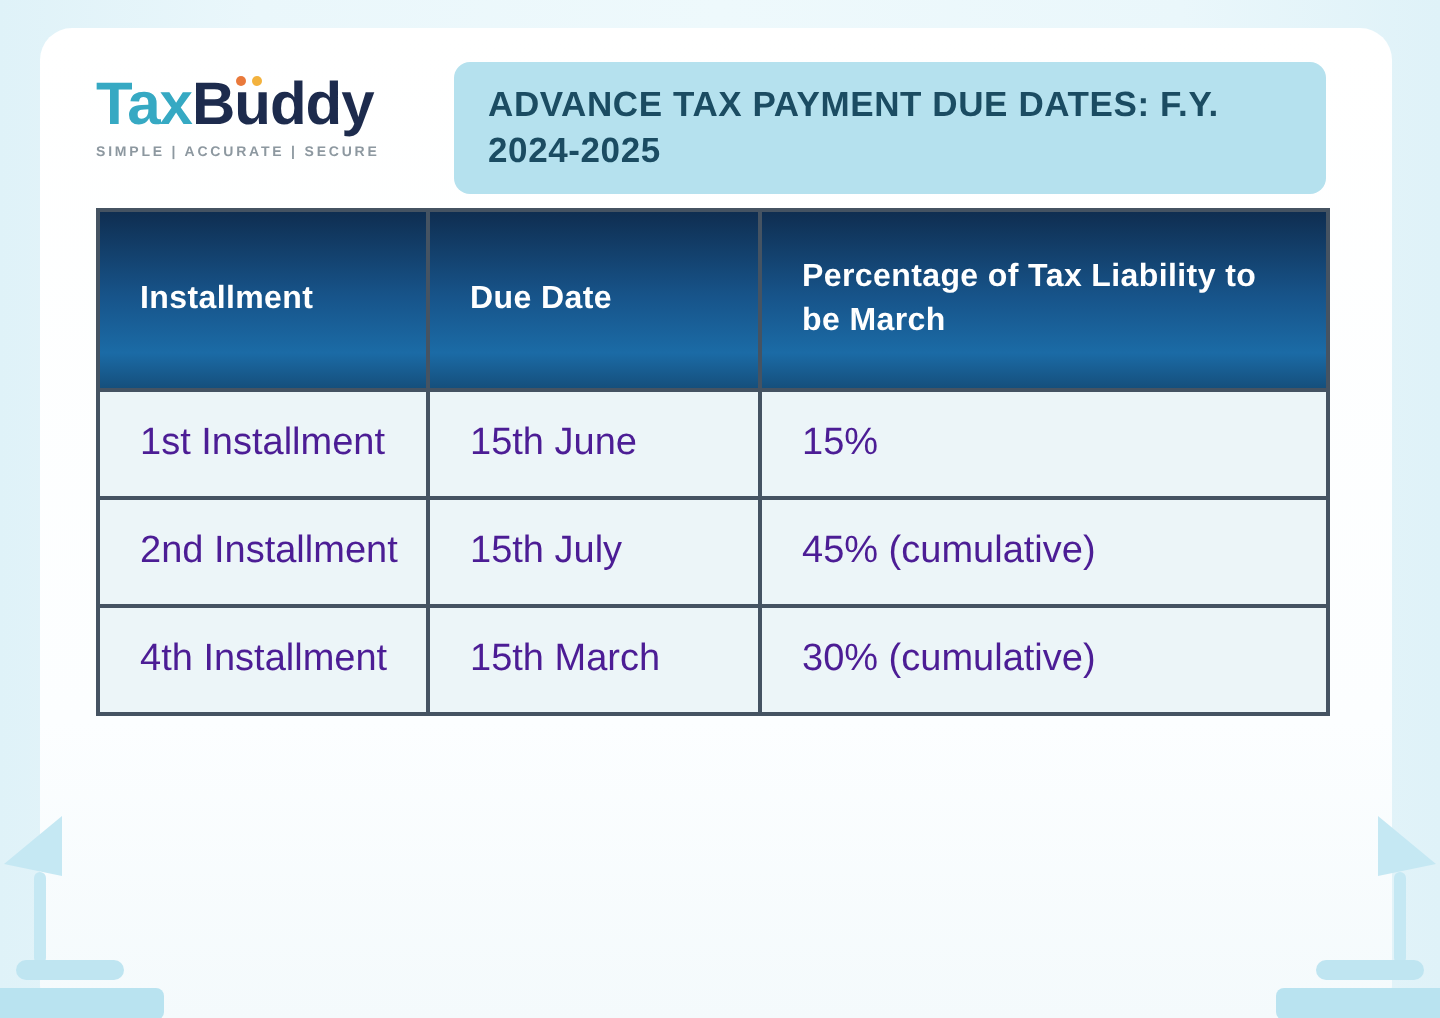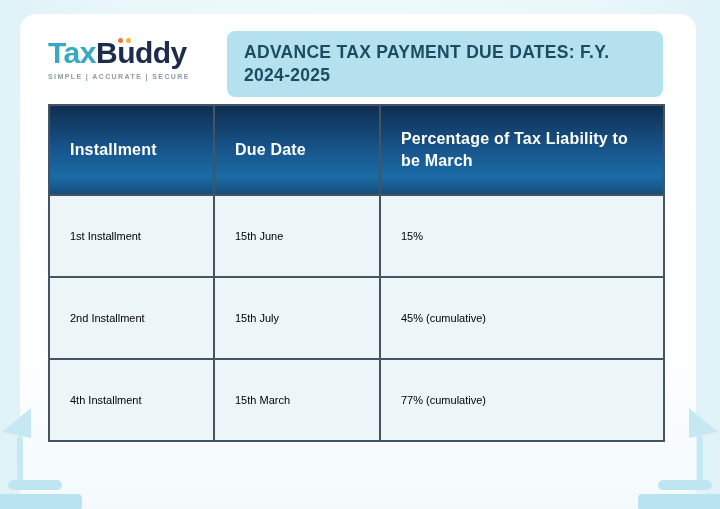--- a/index.html
+++ b/index.html
@@ -79,23 +79,23 @@
     text-align: left; vertical-align: middle;
     padding: 0 14px 0 20px;
   }
   .tax-table th {
     height: 90px;
     background: linear-gradient(180deg, #0F2E51 0%, #17548A 48%, #1B6BA6 80%, #154F7C 100%);
     color: #FFFFFF; font-size: 16px; font-weight: bold;
     letter-spacing: 0.2px; line-height: 1.35;
   }
   .tax-table td {
-    height: 82px;
+    height: 54px;
     background: #ECF5F8;
-    color: #000000; font-size: 11px;
+    color: #4c1d95; font-size: 19px;
   }
 </style>
 </head>
 <body>
 
 <div class="stage">
 
   <div class="decor pillar-left-flag"></div>
   <div class="decor pillar-left-stem"></div>
   <div class="decor pillar-left-cap"></div>
@@ -138,19 +138,19 @@
           <td>15%</td>
         </tr>
         <tr>
           <td>2nd Installment</td>
           <td>15th July</td>
           <td>45% (cumulative)</td>
         </tr>
         <tr>
           <td>4th Installment</td>
           <td>15th March</td>
-          <td>77% (cumulative)</td>
+          <td>30% (cumulative)</td>
         </tr>
       </tbody>
     </table>
 
   </div>
 </div>
 
 </body></html>

